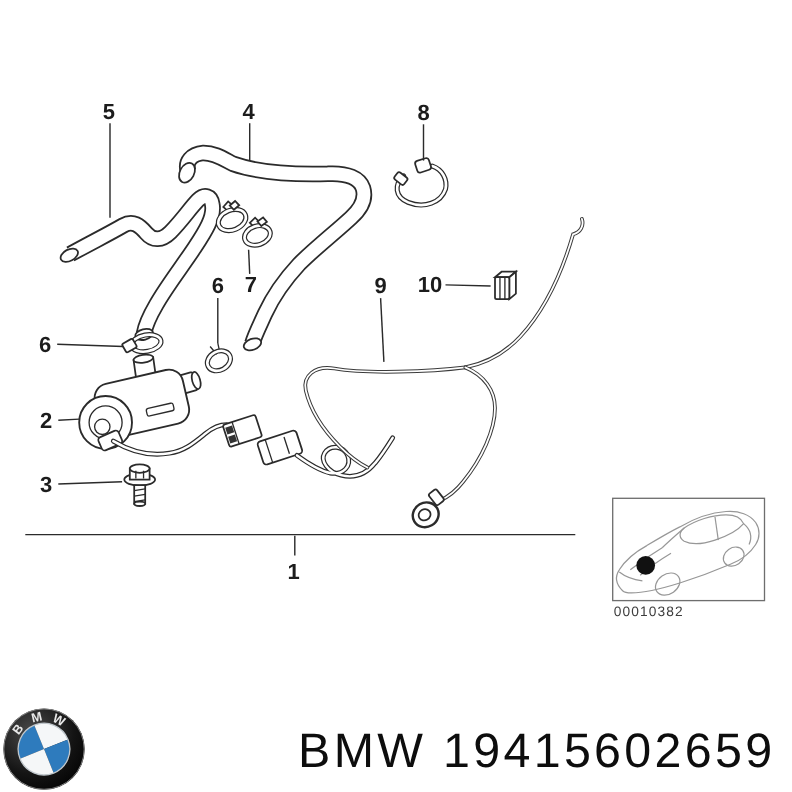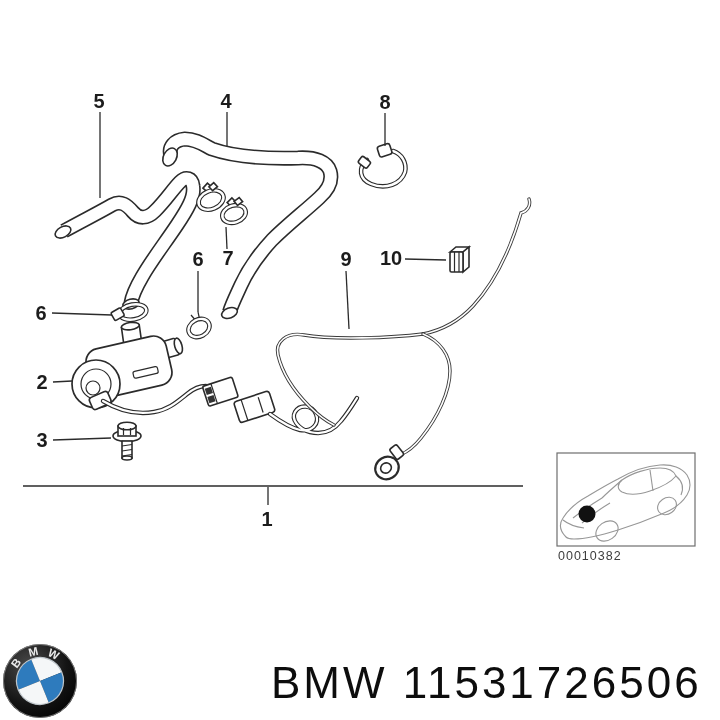--- a/index.html
+++ b/index.html
@@ -232,13 +232,13 @@
     <path d="M 0 23.5 A 23.5 23.5 0 0 1 -23.5 0 L 0 0 Z" fill="#f5f7f8"></path>
     <circle cx="0" cy="0" r="23.5" fill="none" stroke="#bfc6cb" stroke-width="1.2"></circle>
   </g>
   <g transform="rotate(-13)">
     <text class="logo-letter" transform="rotate(-40)" x="0" y="-26">B</text>
     <text class="logo-letter" transform="rotate(0)" x="0" y="-26">M</text>
     <text class="logo-letter" transform="rotate(40)" x="0" y="-26">W</text>
   </g>
 </svg>
 
-<div id="part-number">BMW 11531726506</div>
+<div id="part-number">BMW 19415602659</div>
 
 </body></html>

